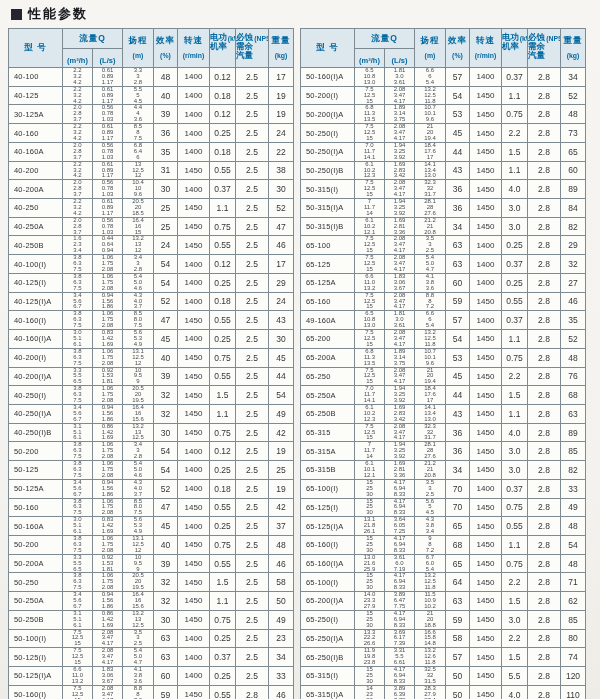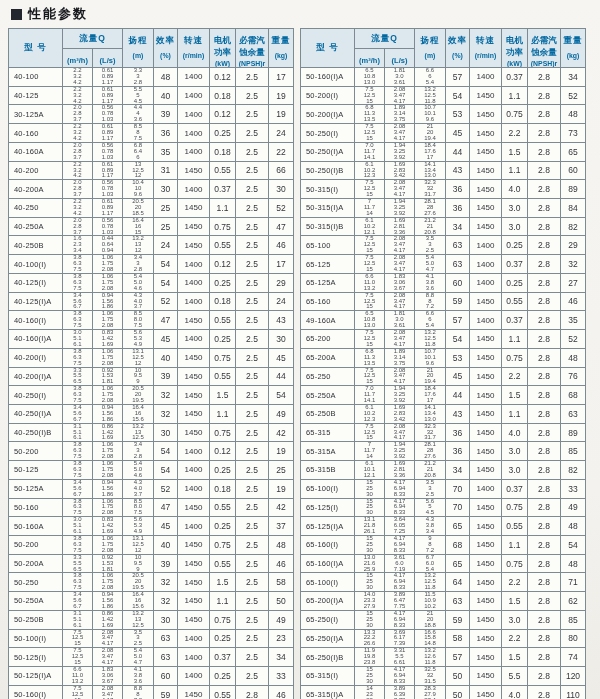--- a/index.html
+++ b/index.html
@@ -46,21 +46,21 @@
   }
   thead tr.h1 { height:20px; }
   thead tr.h2 { height:17px; }
   .hd-cn   { font-size:8.5px; letter-spacing:1px; }
   .hd-unit { font-size:7.5px; font-weight:bold; letter-spacing:0; transform:scale(.92); }
   .hd-two {
     display:flex; flex-direction:column; justify-content:space-evenly;
     height:100%; line-height:10px;
   }
   .hd-three {
-    display:flex; flex-direction:column; justify-content:space-evenly;
+    display:flex; flex-direction:row; justify-content:space-evenly;
     height:100%; line-height:9px;margin-top:8px;
   }
   .hd-three .hd-cn { letter-spacing:0; }
   td.model-cell {
     text-align:left; padding-left:5px;
     font-size:7.5px; color:#2e3135; letter-spacing:0.2px;
     white-space:nowrap;
   }
   td.stack div {
     font-size:6px; line-height:5.9px; color:#4a4e53;
@@ -273,21 +273,21 @@
           </td>
           <td class="stack">
             <div>13</div>
             <div>12.5</div>
             <div>12</div>
           </td>
           <td class="single">31</td>
           <td class="single speed-cell">1450</td>
           <td class="single">0.55</td>
           <td class="single">2.5</td>
-          <td class="single">66</td>
+          <td class="single">38</td>
         </tr>
         <tr>
           <td class="model-cell">40-200A</td>
           <td class="stack">
             <div>2.0</div>
             <div>2.8</div>
             <div>3.7</div>
           </td>
           <td class="stack">
             <div>0.56</div>

